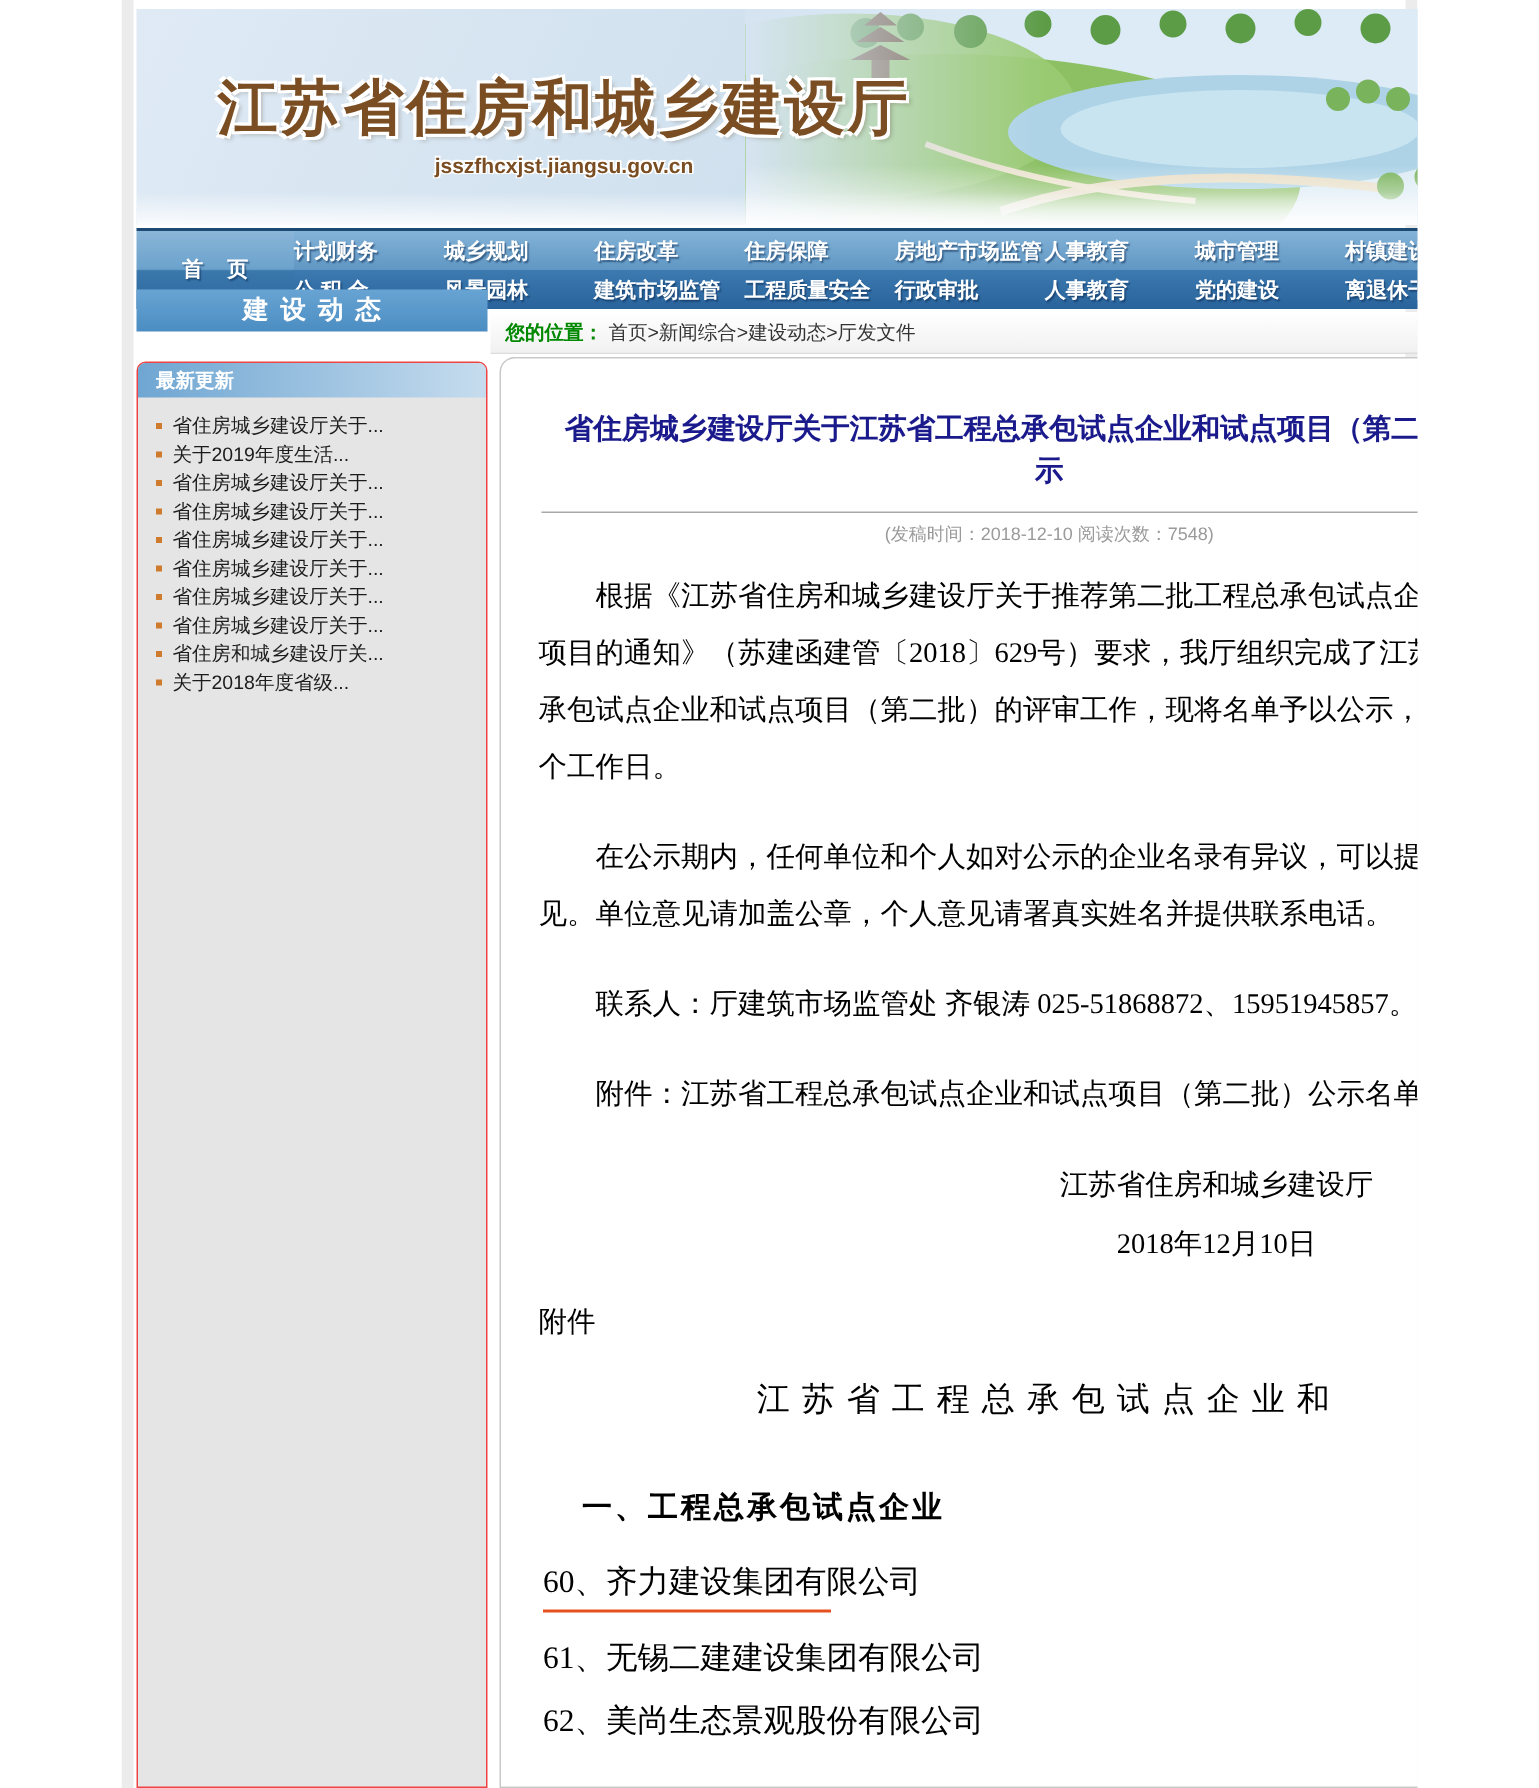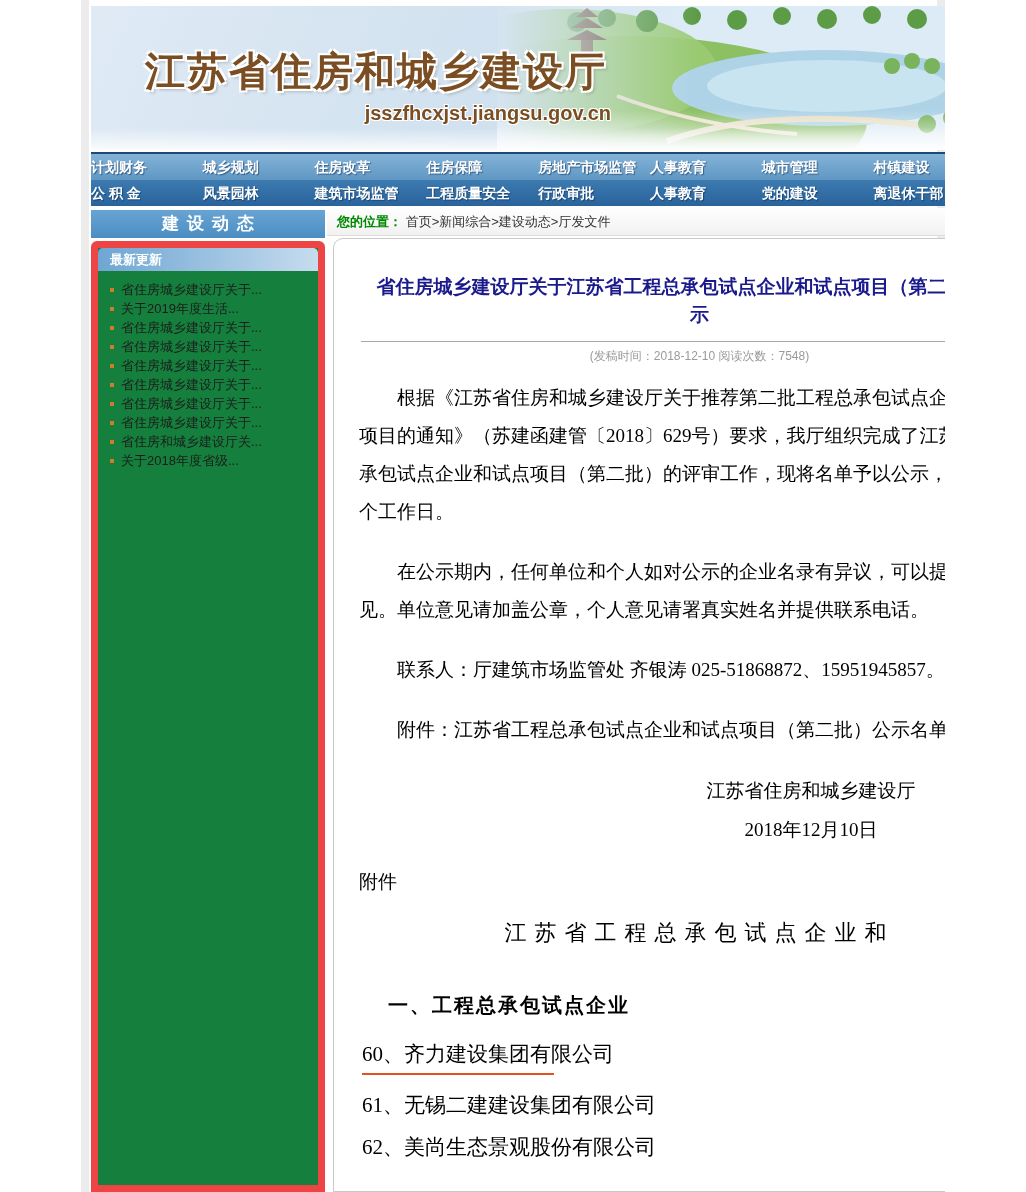--- a/index.html
+++ b/index.html
@@ -11,22 +11,22 @@
 
   
   .banner { position:absolute; left:10px; top:6px; width:1006px; height:144px; overflow:hidden;
             background:linear-gradient(115deg,#dfeaf5 0%,#cfe0ee 45%,#e7f0f8 100%); }
   .banner .scene { position:absolute; right:0; top:0; }
   .banner::after { content:""; position:absolute; left:0; right:0; bottom:0; height:22px;
                    background:linear-gradient(180deg,rgba(255,255,255,0),rgba(255,255,255,.85)); }
   .site-title { position:absolute; left:50px; top:38px; width:470px; text-align:center;
                 font-size:40px; font-weight:bold; letter-spacing:2px; color:#7a4e22;
                 text-shadow:-2px -2px 0 #fff, 2px -2px 0 #fff, -2px 2px 0 #fff, 2px 2px 0 #fff, 3px 3px 3px rgba(60,40,10,.25); }
-  .site-url { position:absolute; left:50px; top:96px; width:470px; text-align:right;
-              font-size:20px; font-weight:bold; color:#7a4e22;
+  .site-url { position:absolute; left:50px; top:96px; width:470px; text-align:center;
+              font-size:14px; font-weight:bold; color:#7a4e22;
               text-shadow:-1px -1px 0 #fff, 1px -1px 0 #fff, -1px 1px 0 #fff, 1px 1px 0 #fff; }
 
   
   .mainnav { position:absolute; left:10px; top:152px; width:1006px; height:54px;
              border-top:2px solid #1c4a73; display:flex; }
   .nav-home { width:105px; display:flex; align-items:center; justify-content:center;
               background:linear-gradient(180deg,#8ab5d8 0%,#6ba2cc 49%,#3a77ab 51%,#2d689f 100%);
               color:#fff; font-weight:bold; font-size:14px; letter-spacing:6px; padding-left:6px;
               text-shadow:1px 1px 1px rgba(10,40,80,.55); cursor:pointer; }
   .nav-rows { flex:1; display:flex; flex-direction:column; }
@@ -37,25 +37,25 @@
               font-size:14px; text-shadow:1px 1px 1px rgba(10,40,80,.55); cursor:pointer; white-space:nowrap; }
 
   
   .breadcrumb { position:absolute; left:246px; top:208px; width:770px; height:28px;
                 background:linear-gradient(180deg,#ffffff,#f1f1f1); border-bottom:1px solid #dddddd;
                 font-size:13px; line-height:28px; padding-left:10px; color:#444; }
   .bc-label { color:#008800; font-weight:bold; }
   .bc-path { color:#333; cursor:pointer; }
 
   
-  .side-title { position:absolute; left:10px; top:210px; width:234px; height:28px;
+  .side-title { position:absolute; left:10px; top:193px; width:234px; height:28px;
                 background:linear-gradient(180deg,#68a4d3,#4b8dc2); color:#fff; font-weight:bold;
                 font-size:17px; letter-spacing:8px; text-align:center; line-height:28px; padding-left:8px; }
   .side-box { position:absolute; left:10px; top:241px; width:234px; bottom:0;
-              background:#15803d; border:7px solid #ef4444; border-radius:6px 6px 0 0; }
+              background:#e5e5e5; border:1px solid #ef4444; border-radius:6px 6px 0 0; }
   .side-sub { height:23px; background:linear-gradient(90deg,#6fa6d2,#c6dcee);
               border-radius:5px 5px 0 0; color:#fff; font-weight:bold; font-size:13px;
               line-height:23px; padding-left:12px; }
   .side-list { list-style:none; padding:9px 6px; }
   .side-list li { position:relative; padding-left:17px; height:19px; line-height:19px;
                   font-size:13px; color:#1c1c1c; white-space:nowrap; overflow:hidden; cursor:pointer; }
   .blt { position:absolute; left:6px; top:8px; width:4px; height:4px; background:#cf7b2e; }
 
   
   .content { position:absolute; left:252px; top:238px; width:733px; bottom:0;
@@ -136,20 +136,21 @@
         <polygon points="79,11 101,11 90,2" fill="#6f5138"></polygon>
       </g>
       <rect x="0" y="0" width="200" height="144" fill="url(#fadeL)"></rect>
       <rect x="0" y="104" width="600" height="40" fill="url(#fadeB)"></rect>
     </svg>
     <div class="site-title">江苏省住房和城乡建设厅</div>
     <div class="site-url">jsszfhcxjst.jiangsu.gov.cn</div>
   </header>
 
   <nav class="mainnav">
+    <div class="nav-home">首 页</div>
     <div class="nav-rows">
       <div class="nav-row r1">
         <a class="nav-item">计划财务</a>
         <a class="nav-item">城乡规划</a>
         <a class="nav-item">住房改革</a>
         <a class="nav-item">住房保障</a>
         <a class="nav-item">房地产市场监管</a>
         <a class="nav-item">人事教育</a>
         <a class="nav-item">城市管理</a>
         <a class="nav-item">村镇建设</a>

